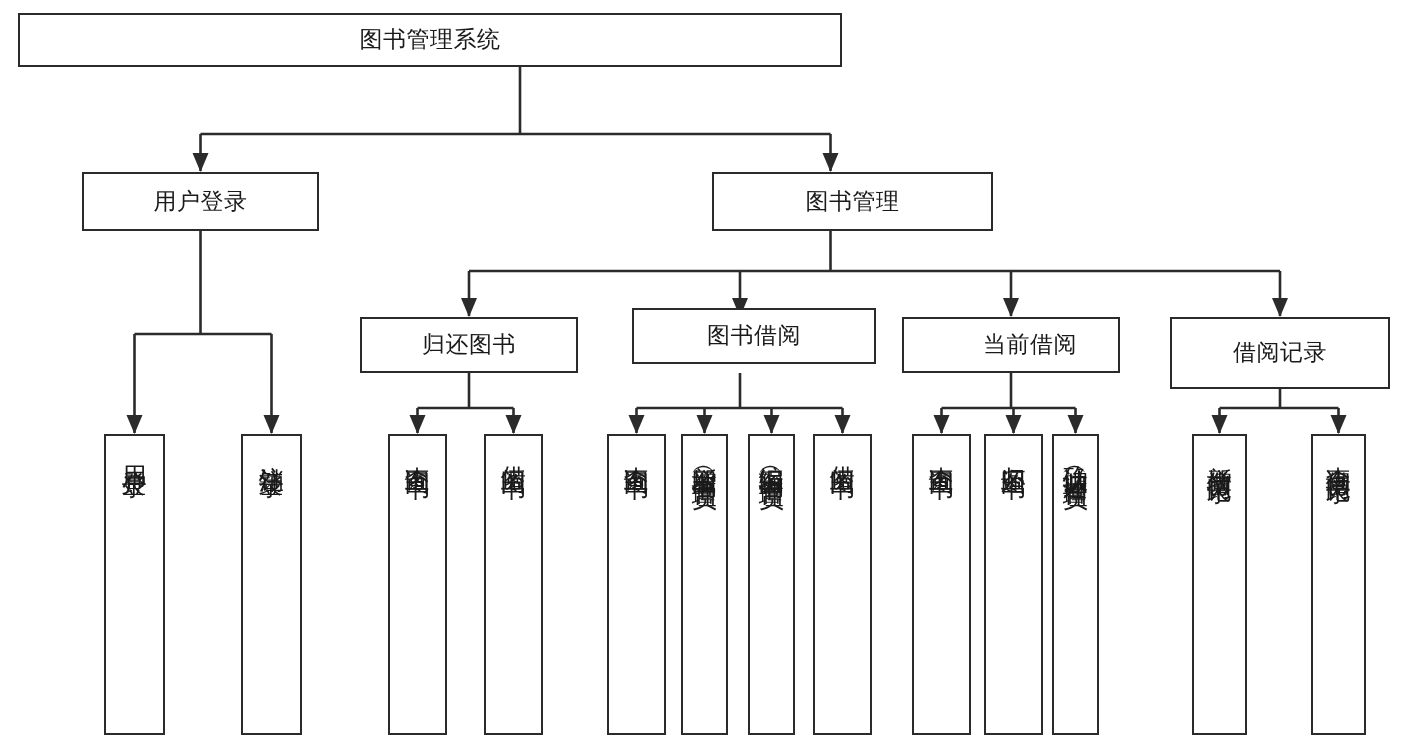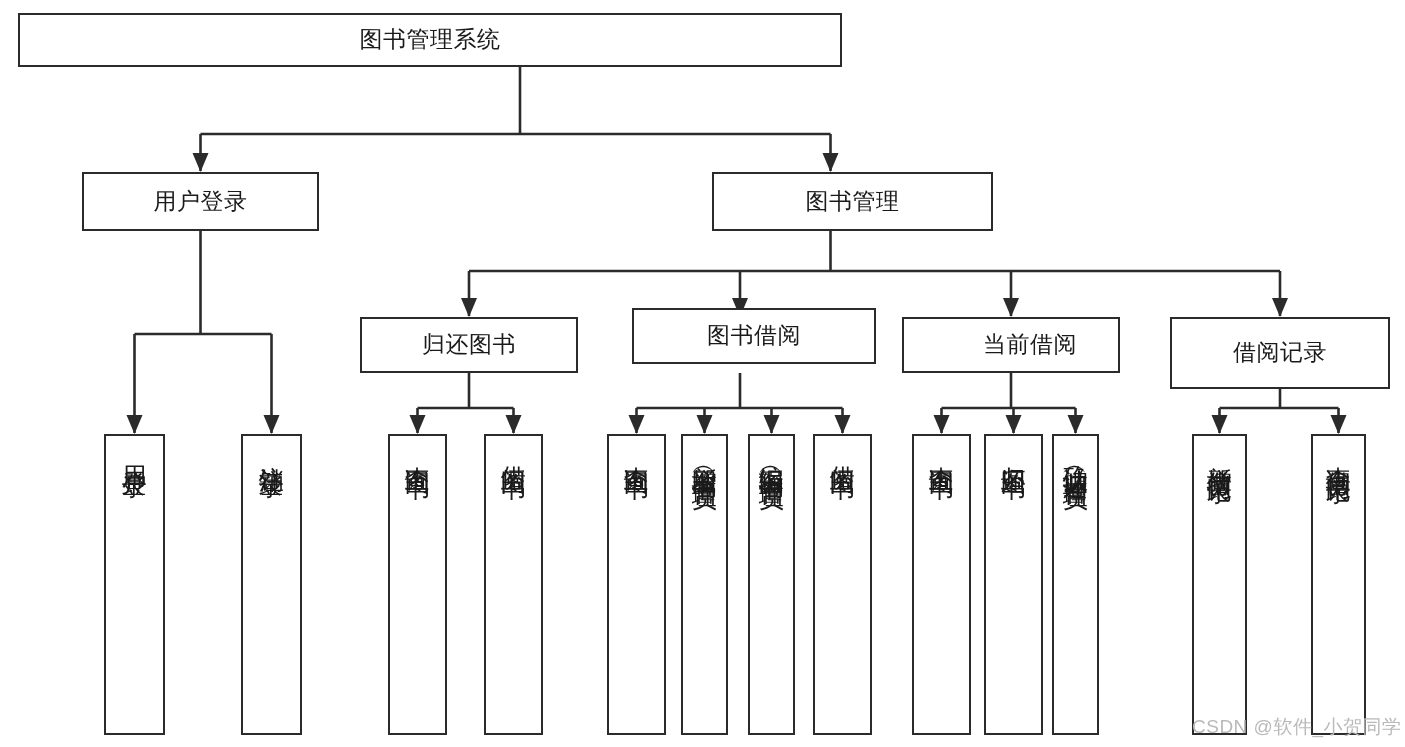--- a/index.html
+++ b/index.html
@@ -188,14 +188,13 @@
       <div class="node vert" style="left: 1052px; top: 434px; width: 47px; height: 301px;">
         <span class="node-label" style="padding-top: 10px;">确认归还（管理员）</span>
       </div>
       <div class="node vert" style="left: 1192px; top: 434px; width: 55px; height: 301px;">
         <span class="node-label" style="padding-top: 10px;">新增借阅记录</span>
       </div>
       <div class="node vert" style="left: 1311px; top: 434px; width: 55px; height: 301px;">
         <span class="node-label" style="padding-top: 10px;">查询借阅记录</span>
       </div>
     </div>
-  <div class="watermark" style="left: 1192px; top: 714px;">CSDN @软件_小贺同学</div>
 </div>
 
 </body></html>

